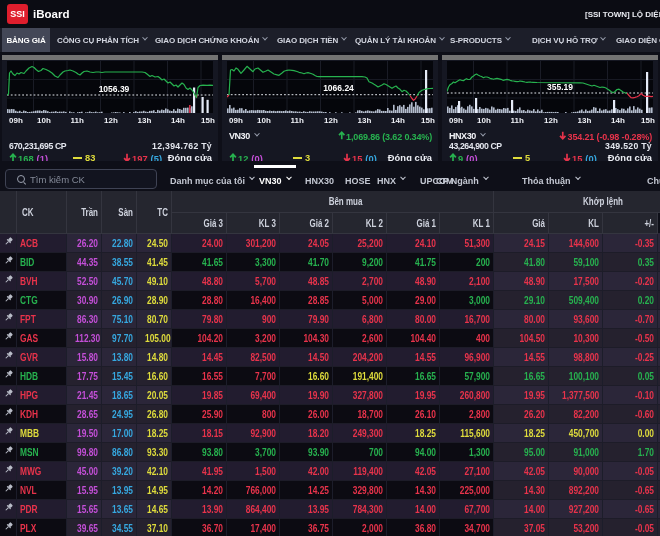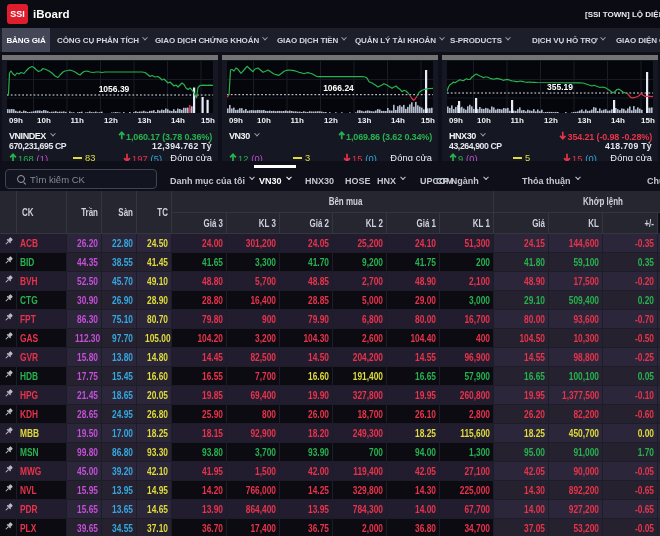--- a/index.html
+++ b/index.html
@@ -12,21 +12,21 @@
 .chv{display:inline-block;width:4px;height:4px;border-right:1.3px solid #9aa0b0;border-bottom:1.3px solid #9aa0b0;transform:rotate(45deg) translate(-1px,-1px);margin-left:4px;vertical-align:2px}
 .panel{position:absolute;top:55px;width:216px;height:106px;background:#151722;border-top:5px solid #737373}
 .hrs{position:absolute;top:56px;left:5px;width:206px;height:10px}
 .hr{position:absolute;top:0;color:#eef0f5;font-weight:bold;font-size:8px;white-space:nowrap}
 .prow{position:absolute;left:7px;width:203px;white-space:nowrap}
 .pl{float:left}.pr{float:right}
 .r1{top:71px;font-size:9px;letter-spacing:-0.45px;font-weight:bold;color:#f2f3f7}
 .r1 .pr{font-size:9px;letter-spacing:-0.15px}
 .r2{top:80.5px;font-size:8.7px;letter-spacing:-0.4px;font-weight:bold;color:#e4e7ef}
 .r2 .pr{letter-spacing:0.3px}
-.r3{top:93px;font-size:9.3px;letter-spacing:0.1px;font-weight:normal;color:#eceef4}
+.r3{top:93px;font-size:9.3px;letter-spacing:0.1px;font-weight:bold;color:#eceef4}
 .ydash{display:inline-block;width:8.5px;height:2.6px;background:#dfdc3c;vertical-align:1.8px}
 .gq{color:#27b24f}.rq{color:#e8334b}.yq{color:#dfdc3c}.pq{color:#c44fd8}.cq{color:#36a8e0}
 .s2{position:absolute;left:64.4px;top:0}.s3{position:absolute;left:114px;top:0}
 #tabbar{position:absolute;left:0;top:161px;width:660px;height:30px;background:#0e0f18}
 #search{position:absolute;left:5px;top:8px;width:152px;height:20px;border:1px solid #3f4354;border-radius:4px;background:#12141f;color:#848a98;font-size:9.5px;line-height:19px}
 #search span.ph{margin-left:24px}
 .mag{position:absolute;left:11px;top:5px;width:9px;height:9px}
 .mag:before{content:"";position:absolute;left:0;top:0;width:6px;height:6px;border:1.4px solid #9aa0ae;border-radius:50%}
 .mag:after{content:"";position:absolute;left:6.6px;top:6.6px;width:3.4px;height:1.4px;background:#9aa0ae;transform:rotate(45deg);transform-origin:0 0}
 .tab{position:absolute;top:0;height:30px;line-height:41px;color:#c3c7d2;font-weight:bold;font-size:9px;white-space:nowrap}
@@ -172,26 +172,20 @@
       <text x="107" y="30.5" text-anchor="middle" font-family="Liberation Sans" font-weight="bold" font-size="8.5" fill="#ffffff">1056.39</text>
     </svg>
     <div class="hrs">
       <div class="hr" style="left:2px">09h</div>
       <div class="hr" style="left:30px">10h</div>
       <div class="hr" style="left:63.5px">11h</div>
       <div class="hr" style="left:97px">12h</div>
       <div class="hr" style="left:130.5px">13h</div>
       <div class="hr" style="left:164px">14h</div>
       <div class="hr" style="left:194px">15h</div>
-    </div>
-    <div class="prow r1">
-      <span class="pl">VNINDEX<span class="chv" style="margin-left:5px"></span></span>
-      <span class="pr gq"><svg width="7.5" height="9" viewBox="0 0 8 9.5" style="margin-right:1px;vertical-align:-0.5px">
-          <path d="M4 8.8 L4 1.4 M1.1 4.3 L4 1.3 L6.9 4.3" stroke="#27b24f" stroke-width="1.8" fill="none"></path>
-        </svg>1,060.17 (3.78 0.36%)</span>
     </div>
     <div class="prow r2">
       <span class="pl">670,231,695 CP</span>
       <span class="pr">12,394.762 Tỷ</span>
     </div>
     <div class="prow r3">
       <span class="pl"><span class="gq"><svg width="8" height="9.5" viewBox="0 0 8 9.5" style="margin-right:1px;vertical-align:-0.5px">
             <path d="M4 8.8 L4 1.4 M1.1 4.3 L4 1.3 L6.9 4.3" stroke="#27b24f" stroke-width="1.7" fill="none"></path>
           </svg>168</span> <span class="pq">(1)</span></span>
       <span class="s2"><span class="ydash"></span><span class="yq" style="margin-left:3px">83</span></span>
@@ -464,21 +458,21 @@
       <div class="hr" style="left:194px">15h</div>
     </div>
     <div class="prow r1">
       <span class="pl">HNX30<span class="chv" style="margin-left:5px"></span></span>
       <span class="pr rq"><svg width="7.5" height="9" viewBox="0 0 8 9.5" style="margin-right:1px;vertical-align:-0.5px">
           <path d="M4 0.7 L4 8.1 M1.1 5.2 L4 8.2 L6.9 5.2" stroke="#e8334b" stroke-width="1.8" fill="none"></path>
         </svg>354.21 (-0.98 -0.28%)</span>
     </div>
     <div class="prow r2">
       <span class="pl">43,264,900 CP</span>
-      <span class="pr">418.709 Tỷ</span>
+      <span class="pr">349.520 Tỷ</span>
     </div>
     <div class="prow r3">
       <span class="pl"><span class="gq"><svg width="8" height="9.5" viewBox="0 0 8 9.5" style="margin-right:1px;vertical-align:-0.5px">
             <path d="M4 8.8 L4 1.4 M1.1 4.3 L4 1.3 L6.9 4.3" stroke="#27b24f" stroke-width="1.7" fill="none"></path>
           </svg>9</span> <span class="pq">(0)</span></span>
       <span class="s2"><span class="ydash"></span><span class="yq" style="margin-left:3px">5</span></span>
       <span class="s3"><span class="rq"><svg width="8" height="9.5" viewBox="0 0 8 9.5" style="margin-right:1px;vertical-align:-0.5px">
             <path d="M4 0.7 L4 8.1 M1.1 5.2 L4 8.2 L6.9 5.2" stroke="#e8334b" stroke-width="1.7" fill="none"></path>
           </svg>15</span> <span class="cq">(0)</span></span>
       <span class="pr">Đóng cửa</span>

